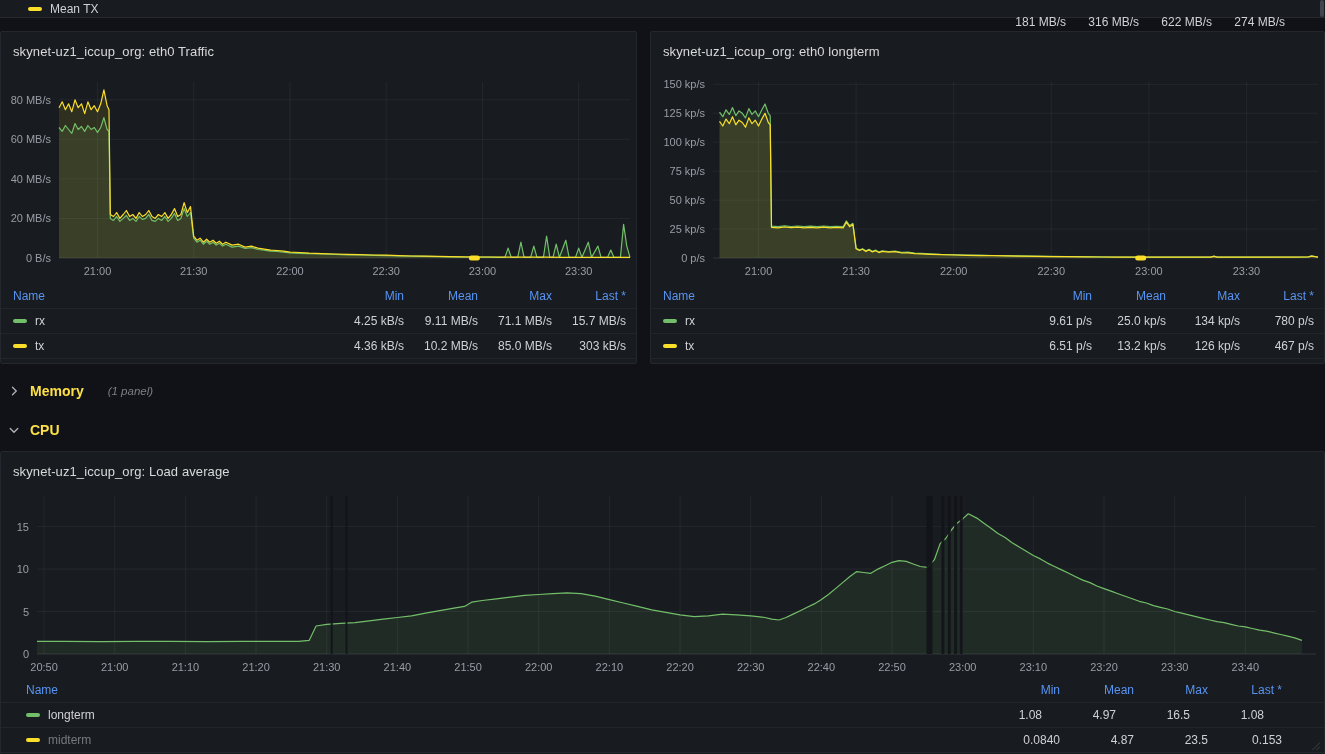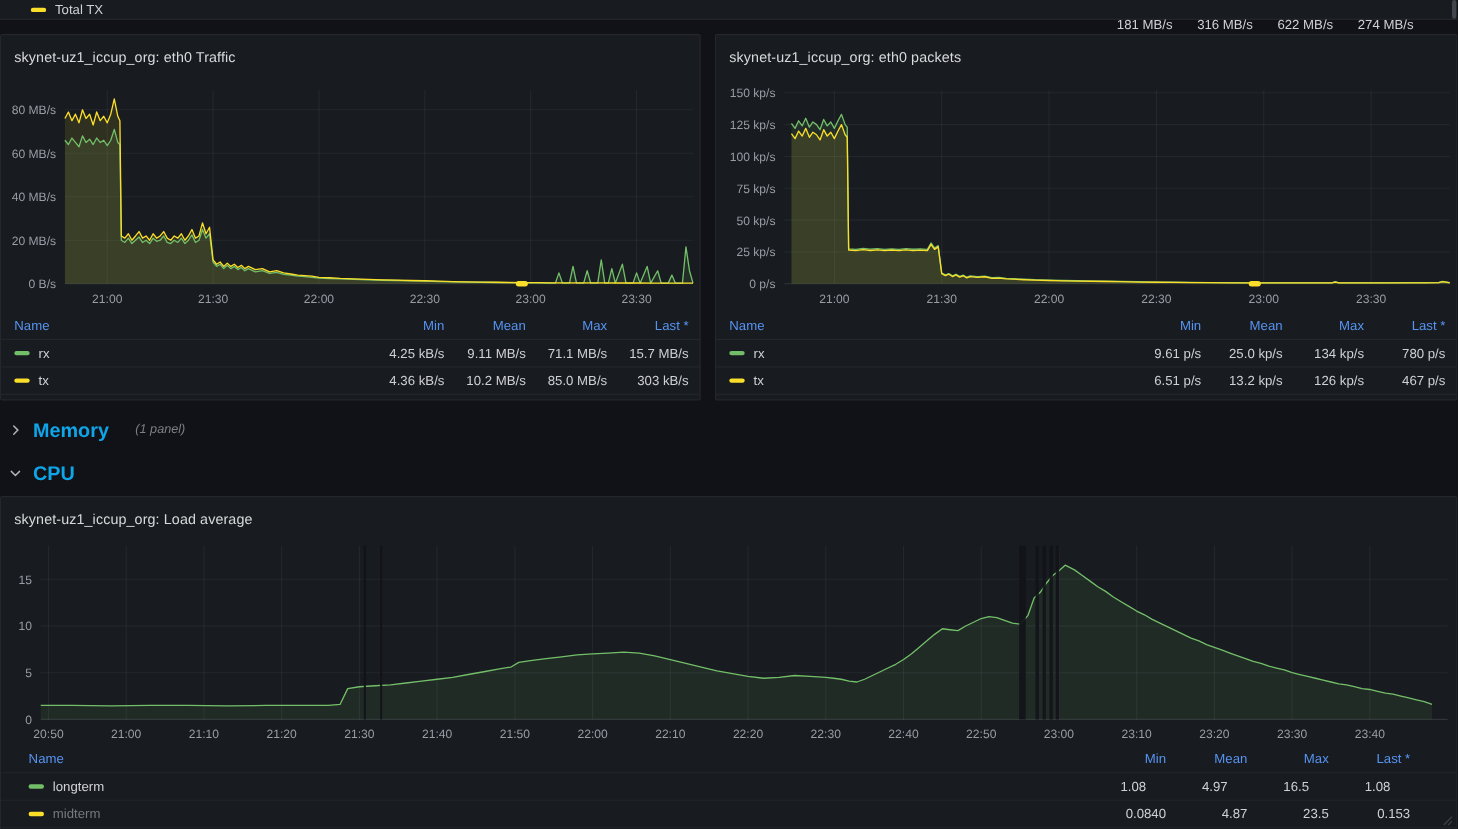--- a/index.html
+++ b/index.html
@@ -36,40 +36,40 @@
   .lrow.lheader .lval, .lrow.lheader .lname-text { color:#5794f2; font-weight:500; }
   .lname { flex:1; display:flex; align-items:center; gap:8px; min-width:0; }
   .dash { width:14px; height:4px; border-radius:2px; display:inline-block; flex:none; }
   .lval { width:74px; text-align:right; color:#d0d1d8; flex:none; }
   .lname-text { color:#d0d1d8; }
   .lrow.dimmed .lname-text { color:#77797e; }
   .row-header {
     display:flex; align-items:center; gap:10px; padding-left:8px;
     height:28px; cursor:pointer;
   }
-  .row-title { font-size:18px; font-weight:600; color:#0ea5e9; }
+  .row-title { font-size:14px; font-weight:600; color:#fde047; }
   .row-badge { font-size:11.5px; font-style:italic; color:#7b7f87; margin-left:14px; }
   .mem-row { margin-top:13px; }
   .cpu-row { margin-top:10px; height:30px; }
   .chev { flex:none; display:flex; align-items:center; }
   .scroll-thumb {
     position:absolute; top:0; right:1px; width:4px; height:17px;
     background:#43454c; border-radius:2px;
   }
   .resize-handle { position:absolute; right:3px; bottom:3px; opacity:.55; }
   .panel.full { position:relative; }
 </style>
 </head>
 <body>
 
 <div class="top-strip">
   <div class="lrow" style="border-bottom:none; width:100%; padding-left:28px; padding-right:40px;">
     <span class="lname">
       <span class="dash" style="background: rgb(250, 222, 42);"></span>
-      <span class="lname-text">Total TX</span>
+      <span class="lname-text">Mean TX</span>
     </span>
     <span style="display:flex;margin-top:27px;" id="topstrip-values">
         <span class="lval" style="width: 73px;">181 MB/s</span>
         <span class="lval" style="width: 73px;">316 MB/s</span>
         <span class="lval" style="width: 73px;">622 MB/s</span>
         <span class="lval" style="width: 73px;">274 MB/s</span>
       </span>
   </div>
 </div>
 
@@ -137,21 +137,21 @@
           <span class="lval">4.36 kB/s</span>
           <span class="lval">10.2 MB/s</span>
           <span class="lval">85.0 MB/s</span>
           <span class="lval">303 kB/s</span>
         </div>
       </div>
   </section>
 
   <section class="panel half2">
     <div class="panel-header">
-      <span class="panel-title">skynet-uz1_iccup_org: eth0 packets</span>
+      <span class="panel-title">skynet-uz1_iccup_org: eth0 longterm</span>
     </div>
     <svg class="chart" width="673" height="214" viewBox="0 0 673 214">
         <line x1="107.53763440860214" x2="107.53763440860214" y1="12" y2="188" stroke="rgba(204,204,220,0.07)" stroke-width="1"></line>
         <text x="107.53763440860214" y="205" text-anchor="middle">21:00</text>
         <line x1="205.11827956989248" x2="205.11827956989248" y1="12" y2="188" stroke="rgba(204,204,220,0.07)" stroke-width="1"></line>
         <text x="205.11827956989248" y="205" text-anchor="middle">21:30</text>
         <line x1="302.6989247311828" x2="302.6989247311828" y1="12" y2="188" stroke="rgba(204,204,220,0.07)" stroke-width="1"></line>
         <text x="302.6989247311828" y="205" text-anchor="middle">22:00</text>
         <line x1="400.2795698924731" x2="400.2795698924731" y1="12" y2="188" stroke="rgba(204,204,220,0.07)" stroke-width="1"></line>
         <text x="400.2795698924731" y="205" text-anchor="middle">22:30</text>

